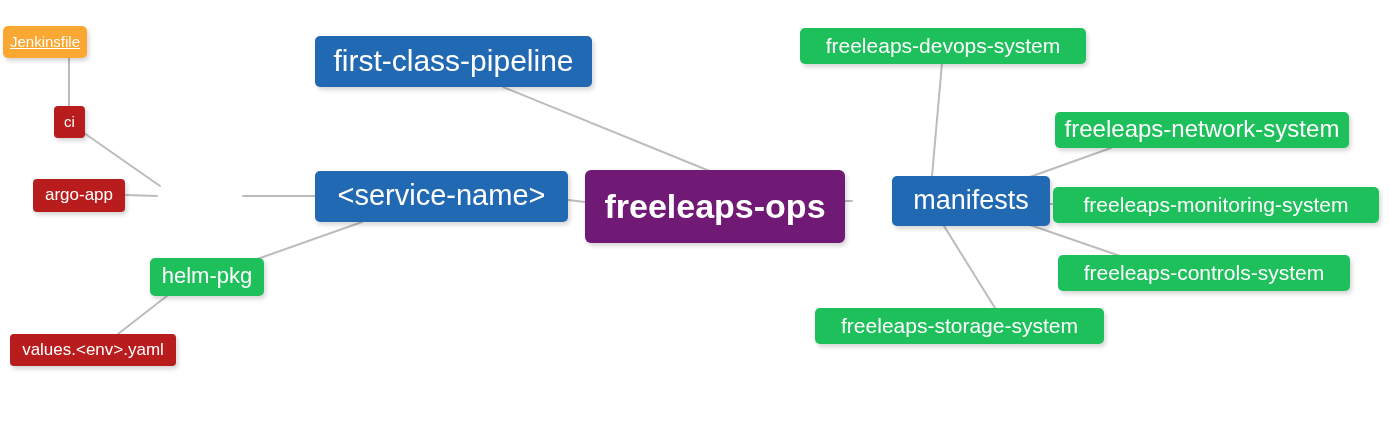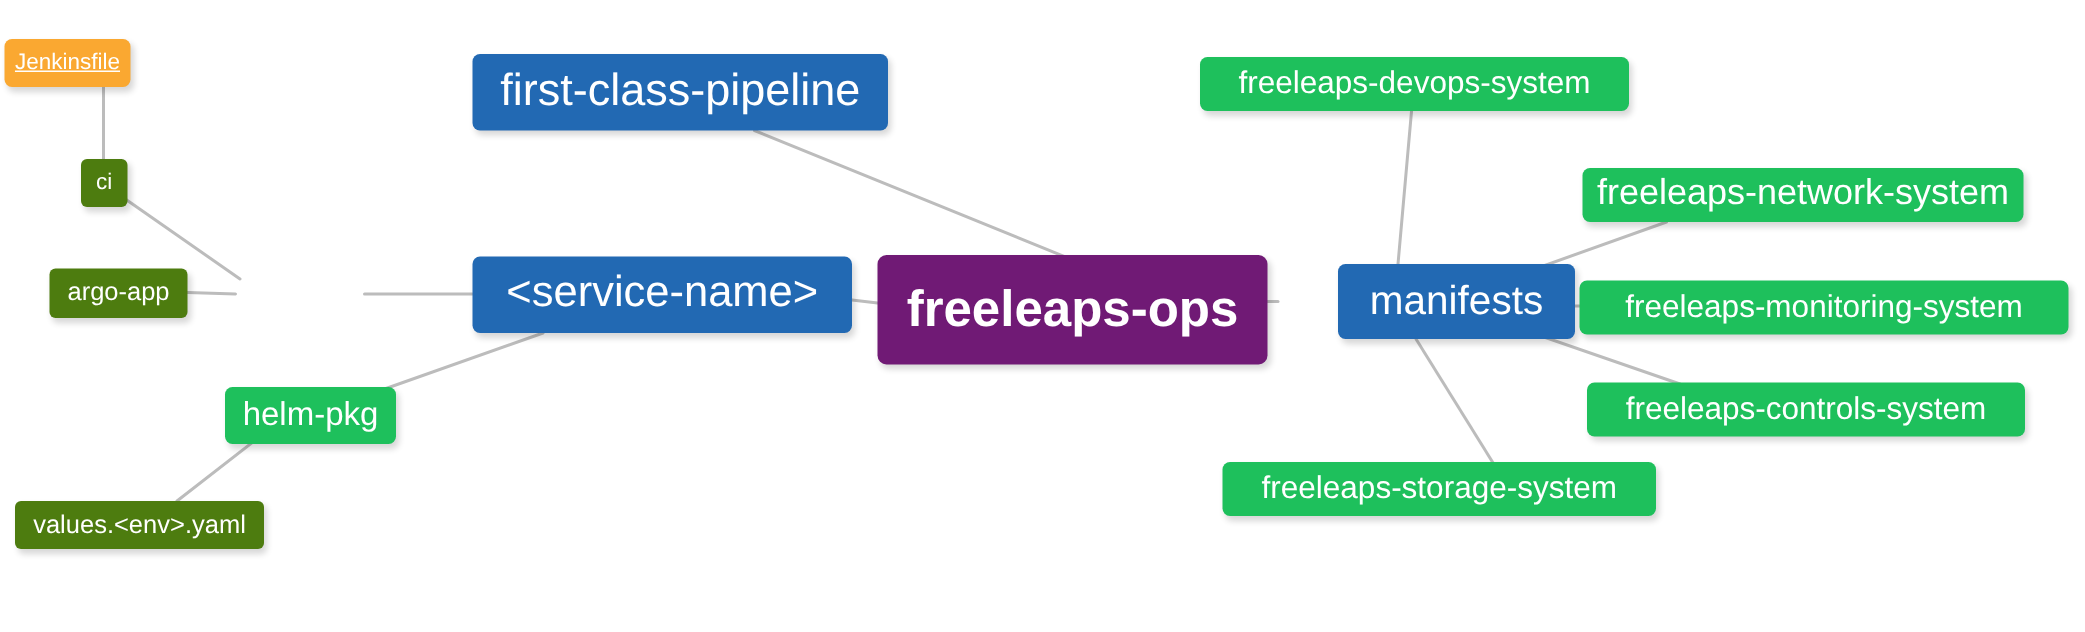--- a/index.html
+++ b/index.html
@@ -37,21 +37,21 @@
   .node-label{
     display:block;
     line-height:1;
     padding:0 0 2px 0;
   }
   
   .c-root   { background:#701a75;font-weight:bold; }
   .c-blue   { background:#2269B3; }
   .c-green  { background:#1EC05C; }
   .c-orange { background:#FAA831; }
-  .c-red    { background:#4d7c0f; }
+  .c-red    { background:#b91c1c; }
 </style>
 </head>
 <body>
 
 <div id="canvas">
 
   <svg class="edges" viewBox="0 0 1390 421" xmlns="http://www.w3.org/2000/svg">
 
     <line x1="69" y1="58" x2="69" y2="106"></line>
 
@@ -112,21 +112,21 @@
   </div>
 
   <div class="node c-root" style="left:585px;top:170px;width:260px;height:73px;border-radius:6px;">
     <span class="node-label" style="font-size:34px;">freeleaps-ops</span>
   </div>
 
   <div class="node c-blue" style="left:852px;top:176px;width:158px;height:50px;border-radius:5px;margin-left:40px;">
     <span class="node-label" style="font-size:27px;">manifests</span>
   </div>
 
-  <div class="node c-green" style="left:800px;top:28px;width:286px;height:36px;border-radius:5px;margin-top:10px;">
+  <div class="node c-green" style="left:800px;top:28px;width:286px;height:36px;border-radius:5px;">
     <span class="node-label" style="font-size:21px;">freeleaps-devops-system</span>
   </div>
 
   <div class="node c-green" style="left:1055px;top:112px;width:294px;height:36px;border-radius:5px;">
     <span class="node-label" style="font-size:24px;">freeleaps-network-system</span>
   </div>
 
   <div class="node c-green" style="left:1053px;top:187px;width:326px;height:36px;border-radius:5px;">
     <span class="node-label" style="font-size:21px;">freeleaps-monitoring-system</span>
   </div>

